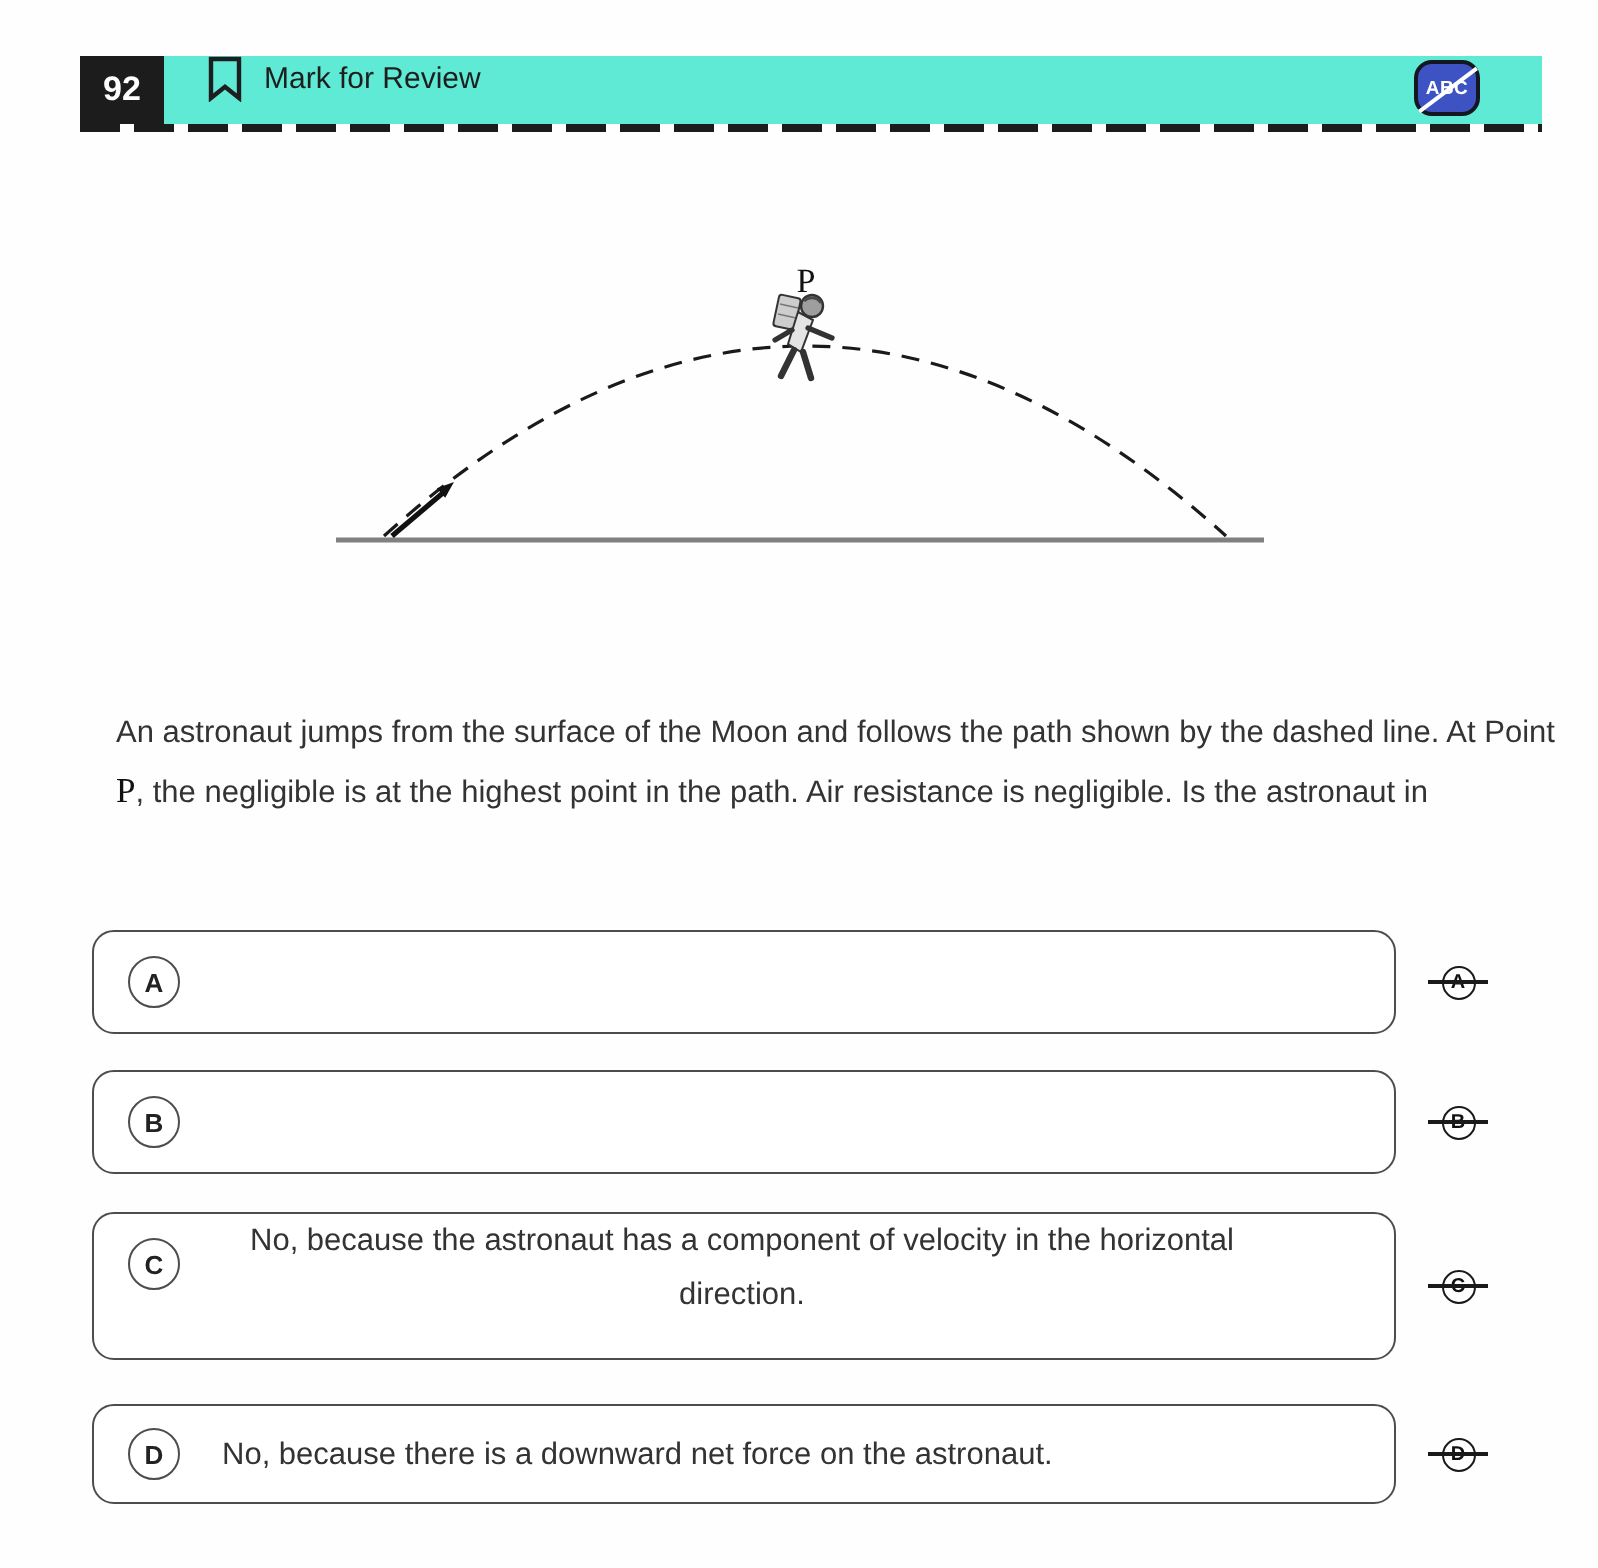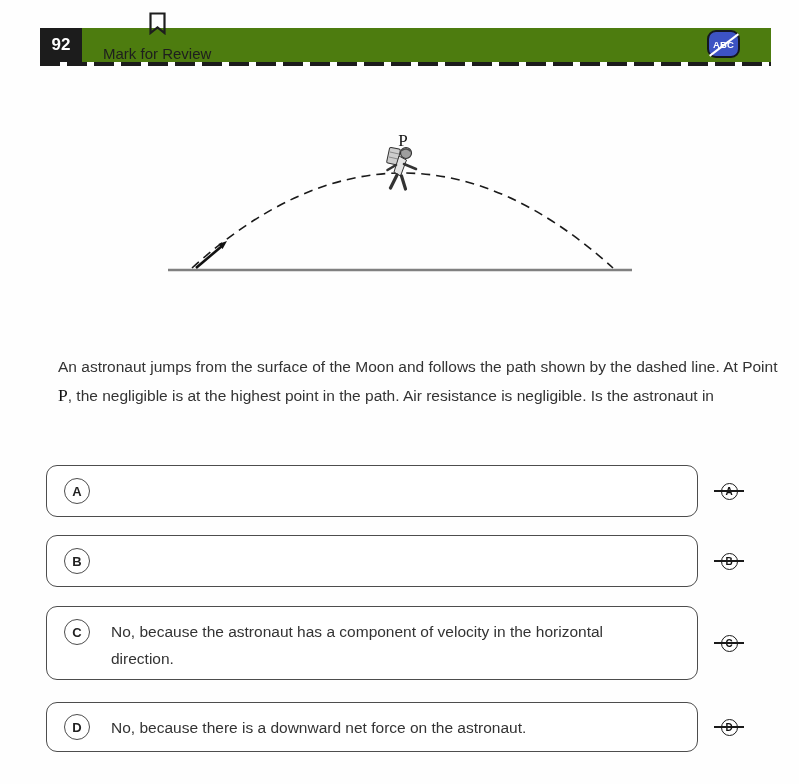--- a/index.html
+++ b/index.html
@@ -5,30 +5,30 @@
   * { margin:0; padding:0; box-sizing:border-box; }
   html,body { background:#ffffff; }
   .page {
     position:relative; width:799px; height:784px; background:#fefefe;
     font-family:"Liberation Sans", sans-serif; color:#1e1e1e; overflow:hidden;
   }
 
   
   .qheader {
     position:absolute; left:40px; top:28px; width:731px; height:34px;
-    background:#4d7c0f; display:flex; align-items:flex-end;
+    background:#5eead4; display:flex; align-items:flex-start;
   }
   .qnum {
     width:42px; height:34px; background:#1c1c1c; color:#ffffff;
     font-size:17px; font-weight:bold; display:flex; align-items:center; justify-content:center;
   }
   .mark-btn {
     display:flex; align-items:center; gap:10px; margin-left:21px;
     background:transparent; border:none; cursor:pointer;
-    font-family:"Liberation Sans", sans-serif; font-size:15px; color:#1e1e1e;flex-direction:column;
+    font-family:"Liberation Sans", sans-serif; font-size:15px; color:#1e1e1e;
   }
   .abc-btn {
     position:absolute; right:31px; top:2px; width:33px; height:28px;
     background:#3d53c3; border:2px solid #14171f; border-radius:9px;
     cursor:pointer; display:flex; align-items:center; justify-content:center;
   }
   .abc-text {
     color:#ffffff; font-size:9.5px; font-weight:bold; letter-spacing:0.2px;
     font-family:"Liberation Sans", sans-serif; position:relative; z-index:1;
   }
@@ -61,21 +61,21 @@
   .letter-badge {
     flex:0 0 auto; width:26px; height:26px; margin-left:17px;
     border:1.5px solid #4d4d4d; border-radius:50%;
     display:flex; align-items:center; justify-content:center;
     font-size:13px; font-weight:bold; color:#222;
   }
   .option.multiline .letter-badge { margin-top:12px; }
   .opt-text {
     margin-left:21px; margin-right:14px; font-size:15.5px; line-height:27px; color:#333333;
   }
-  .option.multiline .opt-text { margin-top:11px; max-width:520px; }
+  .option.multiline .opt-text { max-width:520px;text-align:center; }
 
   .elim-btn {
     position:absolute; left:714px; width:30px; height:18px;
     background:transparent; border:none; cursor:pointer;
     display:flex; align-items:center; justify-content:center;
   }
   .elim-circle {
     width:17px; height:17px; border:1.6px solid #1a1a1a; border-radius:50%;
     display:flex; align-items:center; justify-content:center;
     font-size:10px; font-weight:bold; color:#111; background:#fff;

